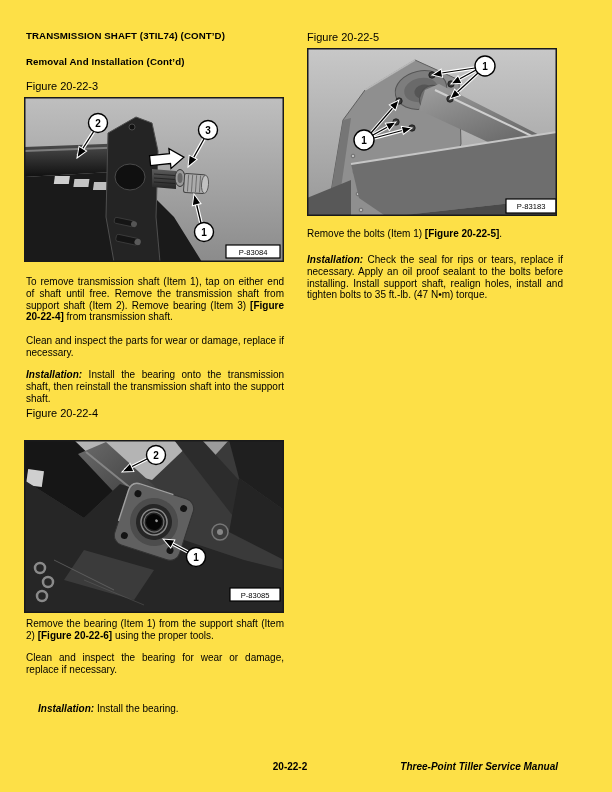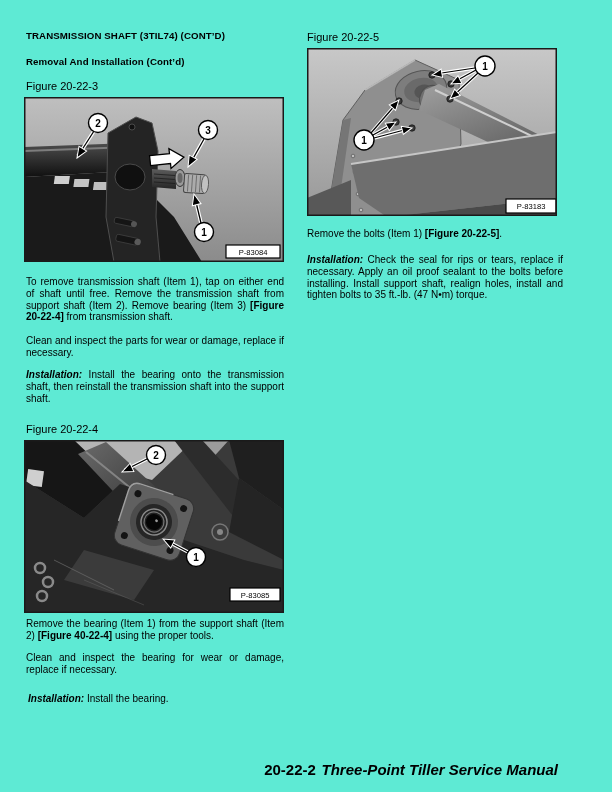--- a/index.html
+++ b/index.html
@@ -1,24 +1,24 @@
 <!DOCTYPE html>
 <html><head>
 <meta charset="utf-8">
 <style>
   html,body{margin:0;padding:0;background:#ffffff;}
-  .page{position:relative;width:612px;height:792px;background:#5eead4;overflow:hidden;
+  .page{position:relative;width:612px;height:792px;background:#fde047;overflow:hidden;
         font-family:"Liberation Sans","DejaVu Sans",sans-serif;color:#000;}
   .abs{position:absolute;}
   .h-section{font-weight:bold;font-size:9.7px;letter-spacing:0.1px;}
   .caption{font-weight:normal;font-size:11px;}
   .body-text{font-size:10px;line-height:11.8px;text-align:justify;}
   .body-text b{font-weight:bold;}
   .lead{font-weight:bold;font-style:italic;}
-  .footer-text{font-weight:bold;font-size:15px;}
+  .footer-text{font-weight:bold;font-size:10px;}
   svg text{font-family:"Liberation Sans","DejaVu Sans",sans-serif;}
   .callout-num{font-size:10px;font-weight:bold;}
   .photo-id{font-size:7.6px;}
 </style>
 </head>
 <body>
 
 <div class="page">
 
   <div class="abs h-section" style="left:26px;top:30px;width:260px;">TRANSMISSION SHAFT (3TIL74) (CONT’D)</div>
@@ -128,21 +128,21 @@
     </g>
     <rect x="0.75" y="0.75" width="258.5" height="163.5" fill="none" stroke="#1a1a1a" stroke-width="1.5"></rect>
   </svg>
 
   <p class="abs body-text" style="left:26px;top:276px;width:258px;margin:0;"><span>To remove transmission shaft (Item 1), tap on either end of shaft until free. Remove the transmission shaft from support shaft (Item 2). Remove bearing (Item 3) </span><b>[Figure 20-22-4]</b><span> from transmission shaft.</span></p>
 
   <p class="abs body-text" style="left:26px;top:335px;width:258px;margin:0;">Clean and inspect the parts for wear or damage, replace if necessary.</p>
 
   <p class="abs body-text" style="left:26px;top:369px;width:258px;margin:0;"><b class="lead">Installation:</b><span> Install the bearing onto the transmission shaft, then reinstall the transmission shaft into the support shaft.</span></p>
 
-  <div class="abs caption" style="left:26px;top:423px;">Figure 20-22-4</div>
+  <div class="abs caption" style="left:26px;top:407px;">Figure 20-22-4</div>
 
   <svg class="abs" style="left:24px;top:440px;" width="260" height="173" viewBox="0 0 260 173">
     <defs>
       <linearGradient id="tubeg4" x1="0" y1="0" x2="1" y2="1">
         <stop offset="0" stop-color="#6a6a6a"></stop>
           <stop offset="1" stop-color="#2f2f2f"></stop>
       </linearGradient>
     </defs>
     <rect x="0" y="0" width="260" height="173" fill="#3a3a3a"></rect>
     <polygon points="46,0 170,0 128,40 60,22" fill="#b4b4b4"></polygon>
@@ -215,25 +215,25 @@
       <circle cx="172" cy="117" r="9.5" fill="#fff" stroke="#000" stroke-width="1.4"></circle>
       <text class="callout-num" x="172" y="120.8" text-anchor="middle">1</text>
     </g>
     <g>
       <rect x="206" y="148" width="50" height="13" fill="#fff" stroke="#000" stroke-width="1.2"></rect>
       <text class="photo-id" x="231" y="157.5" text-anchor="middle">P-83085</text>
     </g>
     <rect x="0.75" y="0.75" width="258.5" height="171.5" fill="none" stroke="#1a1a1a" stroke-width="1.5"></rect>
   </svg>
 
-  <p class="abs body-text" style="left:26px;top:618px;width:258px;margin:0;"><span>Remove the bearing (Item 1) from the support shaft (Item 2) </span><b>[Figure 40-22-4]</b><span> using the proper tools.</span></p>
+  <p class="abs body-text" style="left:26px;top:618px;width:258px;margin:0;"><span>Remove the bearing (Item 1) from the support shaft (Item 2) </span><b>[Figure 20-22-6]</b><span> using the proper tools.</span></p>
 
   <p class="abs body-text" style="left:26px;top:652px;width:258px;margin:0;">Clean and inspect the bearing for wear or damage, replace if necessary.</p>
 
-  <p class="abs body-text" style="left:26px;top:691px;width:258px;margin:2px;"><b class="lead">Installation:</b><span> Install the bearing.</span></p>
+  <p class="abs body-text" style="left:26px;top:691px;width:258px;margin:12px;"><b class="lead">Installation:</b><span> Install the bearing.</span></p>
 
   <div class="abs caption" style="left:307px;top:31px;">Figure 20-22-5</div>
 
   <svg class="abs" style="left:307px;top:48px;" width="250" height="168" viewBox="0 0 250 168">
     <defs>
       <linearGradient id="bg5" x1="0" y1="0" x2="0" y2="1">
         <stop offset="0" stop-color="#c8c8c8"></stop>
           <stop offset="1" stop-color="#989898"></stop>
       </linearGradient>
       <linearGradient id="sh5" x1="0" y1="0" x2="0.6" y2="1">

